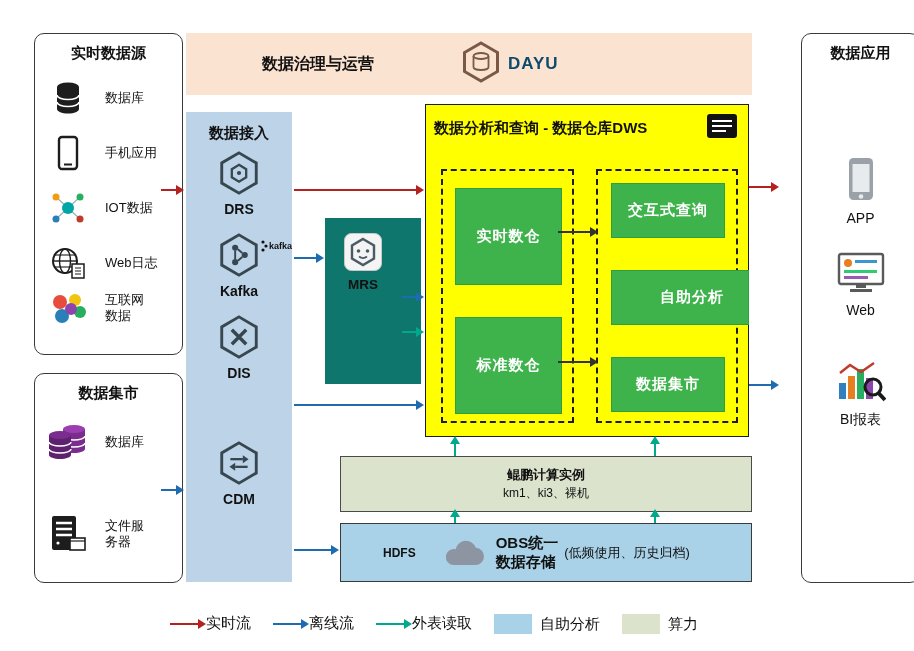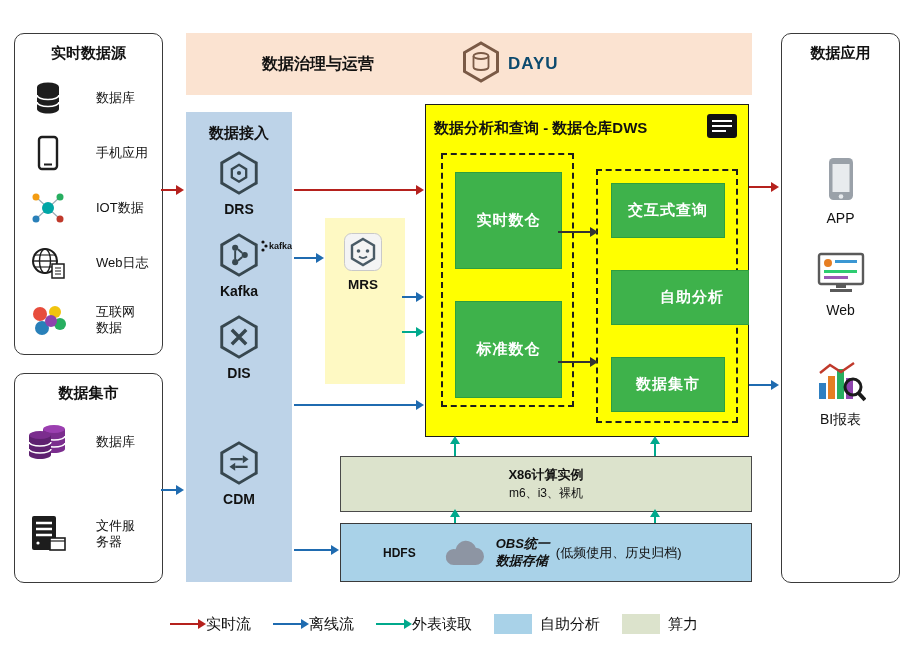--- a/index.html
+++ b/index.html
@@ -1,80 +1,80 @@
 <!DOCTYPE html>
 <html><head>
 <meta charset="utf-8">
 <style>
   html,body{margin:0;padding:0;background:#fff;}
   body{font-family:"Liberation Sans","DejaVu Sans",sans-serif;color:#111;}
   .canvas{position:relative;width:914px;height:651px;background:#fff;overflow:hidden;}
 
   
-  .white-box{position:absolute;background:#fff;border:1.5px solid #3a3a3a;border-radius:10px;}
+  .white-box{position:absolute;background:#fff;border:1.5px solid #3a3a3a;border-radius:10px;margin-left:20px;}
   .box-title{position:absolute;left:0;width:100%;text-align:center;font-weight:bold;font-size:15px;}
 
   
   .gov{position:absolute;left:186px;top:33px;width:566px;height:62px;background:#fbe3d1;}
   .gov-title{position:absolute;left:76px;top:0;height:62px;display:flex;align-items:center;font-weight:bold;font-size:16px;}
   .dayu{position:absolute;left:276px;top:0;height:62px;display:flex;align-items:center;gap:8px;}
   .dayu-text{font-weight:bold;font-size:17px;letter-spacing:1px;color:#0c4a6e;}
 
   
-  .src-item{position:absolute;left:12px;width:130px;display:flex;align-items:center;gap:27px;}
+  .src-item{position:absolute;left:12px;width:130px;display:flex;align-items:center;gap:16px;}
   .src-ic{width:42px;display:flex;justify-content:center;flex:0 0 42px;}
   .src-lb{font-size:13px;line-height:1.25;}
   .w3{max-width:42px;}
   .w4{max-width:48px;}
 
   
   .ingestion{position:absolute;left:186px;top:112px;width:106px;height:470px;background:#bdd3e8;}
   .ing-item{position:absolute;left:0;width:106px;text-align:center;}
   .ing-lb{font-weight:bold;font-size:14px;margin-top:1px;}
   .kafka-badge{position:absolute;left:74px;top:8px;display:flex;align-items:center;gap:1px;font-size:9px;font-weight:bold;color:#111;}
 
   
-  .services{position:absolute;left:325px;top:218px;width:80px;height:166px;background:#fef9c3;}
+  .services{position:absolute;left:325px;top:218px;width:96px;height:166px;background:#0f766e;}
   .svc-item{position:absolute;left:0;width:76px;text-align:center;}
   .svc-lb{font-weight:bold;font-size:13.5px;margin-top:1px;}
 
   
   .dws{position:absolute;left:425px;top:104px;width:322px;height:331px;background:#ffff00;border:1.5px solid #1d1d1d;}
   .dws-title{position:absolute;left:8px;top:14px;width:270px;font-weight:bold;font-size:15px;}
   .dws-doc{position:absolute;right:10px;top:8px;}
   .dashed{position:absolute;border:2px dashed #1d1d1d;}
   .gbox{position:absolute;background:#3eb24b;border:1px solid #2f9e3e;color:#fff;font-weight:bold;font-size:15px;display:flex;align-items:center;justify-content:center;letter-spacing:1px;}
 
   
   .compute{position:absolute;left:340px;top:456px;width:410px;height:54px;background:#dce3cc;border:1px solid #4a4a4a;display:flex;}
   .comp-col{flex:1;display:flex;flex-direction:column;align-items:center;justify-content:center;}
   .comp-title{font-weight:bold;font-size:13px;}
   .comp-sub{font-size:12px;margin-top:1px;}
   .hdfs{position:absolute;left:340px;top:523px;width:410px;height:57px;background:#a9d2e8;border:1px solid #3a3a3a;display:flex;align-items:center;}
   .hdfs-name{font-weight:bold;font-size:12px;margin-left:42px;}
   .hdfs-cloud{margin-left:26px;display:flex;align-items:center;}
-  .obs-lines{margin-left:8px;font-weight:bold;font-size:13px;line-height:1.25;font-style:italic;}
+  .obs-lines{margin-left:8px;font-weight:bold;font-size:15px;line-height:1.25;}
   .hdfs-note{font-size:13px;margin-left:6px;}
 
   
   .app-item{position:absolute;left:0;width:117px;text-align:center;}
   .app-lb{font-size:14px;margin-top:4px;}
 
   
   .ah{position:absolute;height:2px;background:currentColor;}
   .ah::after{content:"";position:absolute;right:-8px;top:-4px;border-top:5px solid transparent;border-bottom:5px solid transparent;border-left:8px solid currentColor;}
   .av{position:absolute;width:2px;background:currentColor;}
   .av::after{content:"";position:absolute;top:-7px;left:-4px;border-left:5px solid transparent;border-right:5px solid transparent;border-bottom:8px solid currentColor;}
   .red{color:#b5211d;}
   .blue{color:#1f6bb0;}
   .teal{color:#00a98c;}
   .dark{color:#333;}
 
   
-  .legend{position:absolute;left:170px;top:614px;display:flex;align-items:center;gap:22px;}
+  .legend{position:absolute;left:170px;top:614px;display:flex;align-items:flex-start;gap:22px;}
   .lg-item{display:flex;align-items:center;gap:8px;font-size:15px;}
   .ls{position:relative;display:inline-block;width:28px;height:2px;background:currentColor;}
   .ls::after{content:"";position:absolute;right:-8px;top:-4px;border-top:5px solid transparent;border-bottom:5px solid transparent;border-left:8px solid currentColor;}
   .swatch{display:inline-block;width:38px;height:20px;}
   .sw-archive{background:#a9d2e8;}
   .sw-compute{background:#dce3cc;}
 </style>
 </head>
 <body>
 
@@ -143,21 +143,21 @@
             <line x1="5" y1="9" x2="25" y2="9" stroke="#1d1d1d" stroke-width="1.1"></line>
             <line x1="5" y1="21" x2="25" y2="21" stroke="#1d1d1d" stroke-width="1.1"></line>
             <rect x="22" y="18" width="12" height="14" fill="#fff" stroke="#1d1d1d" stroke-width="1.5"></rect>
             <line x1="25" y1="22" x2="31" y2="22" stroke="#1d1d1d"></line>
             <line x1="25" y1="25" x2="31" y2="25" stroke="#1d1d1d"></line>
             <line x1="25" y1="28" x2="31" y2="28" stroke="#1d1d1d"></line>
           </svg>
       </span>
       <span class="src-lb">Web日志</span>
     </div>
-    <div class="src-item" style="top:264px;height:44px;">
+    <div class="src-item" style="top:252px;height:44px;">
       <span class="src-ic">
         <svg width="36" height="32" viewBox="0 0 36 32">
             <circle cx="10" cy="10" r="7" fill="#e74c3c"></circle>
             <circle cx="25" cy="8" r="6" fill="#f1c40f"></circle>
             <circle cx="30" cy="20" r="6" fill="#27ae60"></circle>
             <circle cx="12" cy="24" r="7" fill="#2980b9"></circle>
             <circle cx="21" cy="17" r="6" fill="#8e44ad"></circle>
           </svg>
       </span>
       <span class="src-lb w3">互联网数据</span>
@@ -266,35 +266,35 @@
   </div>
 
   <div class="dws">
     <div class="dws-title">数据分析和查询 - 数据仓库DWS</div>
     <span class="dws-doc">
       <svg width="32" height="26" viewBox="0 0 32 26">
           <rect x="1" y="1" width="30" height="24" rx="3" fill="#111"></rect>
           <path d="M6 8h20M6 13h20M6 18h14" stroke="#fff" stroke-width="2"></path>
         </svg>
     </span>
-    <div class="dashed" style="left:15px;top:48px;width:129px;height:250px;">
+    <div class="dashed" style="left:15px;top:64px;width:129px;height:250px;">
       <div class="gbox" style="left:12px;top:17px;width:105px;height:95px;">实时数仓</div>
       <div class="gbox" style="left:12px;top:146px;width:105px;height:95px;">标准数仓</div>
     </div>
     <div class="dashed" style="left:170px;top:64px;width:138px;height:250px;">
       <div class="gbox" style="left:13px;top:12px;width:112px;height:53px;">交互式查询</div>
       <div class="gbox" style="left:13px;top:99px;width:112px;height:53px;padding-left:24px;">自助分析</div>
       <div class="gbox" style="left:13px;top:186px;width:112px;height:53px;">数据集市</div>
     </div>
   </div>
 
   <div class="compute">
     <div class="comp-col">
-      <div class="comp-title">X86计算实例</div>
-      <div class="comp-sub">m6、i3、裸机</div>
+      <div class="comp-title">鲲鹏计算实例</div>
+      <div class="comp-sub">km1、ki3、裸机</div>
     </div>
   </div>
 
   <div class="hdfs">
     <span class="hdfs-name">HDFS</span>
     <span class="hdfs-cloud">
       <svg width="46" height="30" viewBox="0 0 46 30">
           <path d="M12 27A8 8 0 1 1 13.6 11.2 10.5 10.5 0 0 1 33.8 9.8 8.2 8.2 0 0 1 33 27z" fill="#8d95a3"></path>
         </svg>
     </span>

